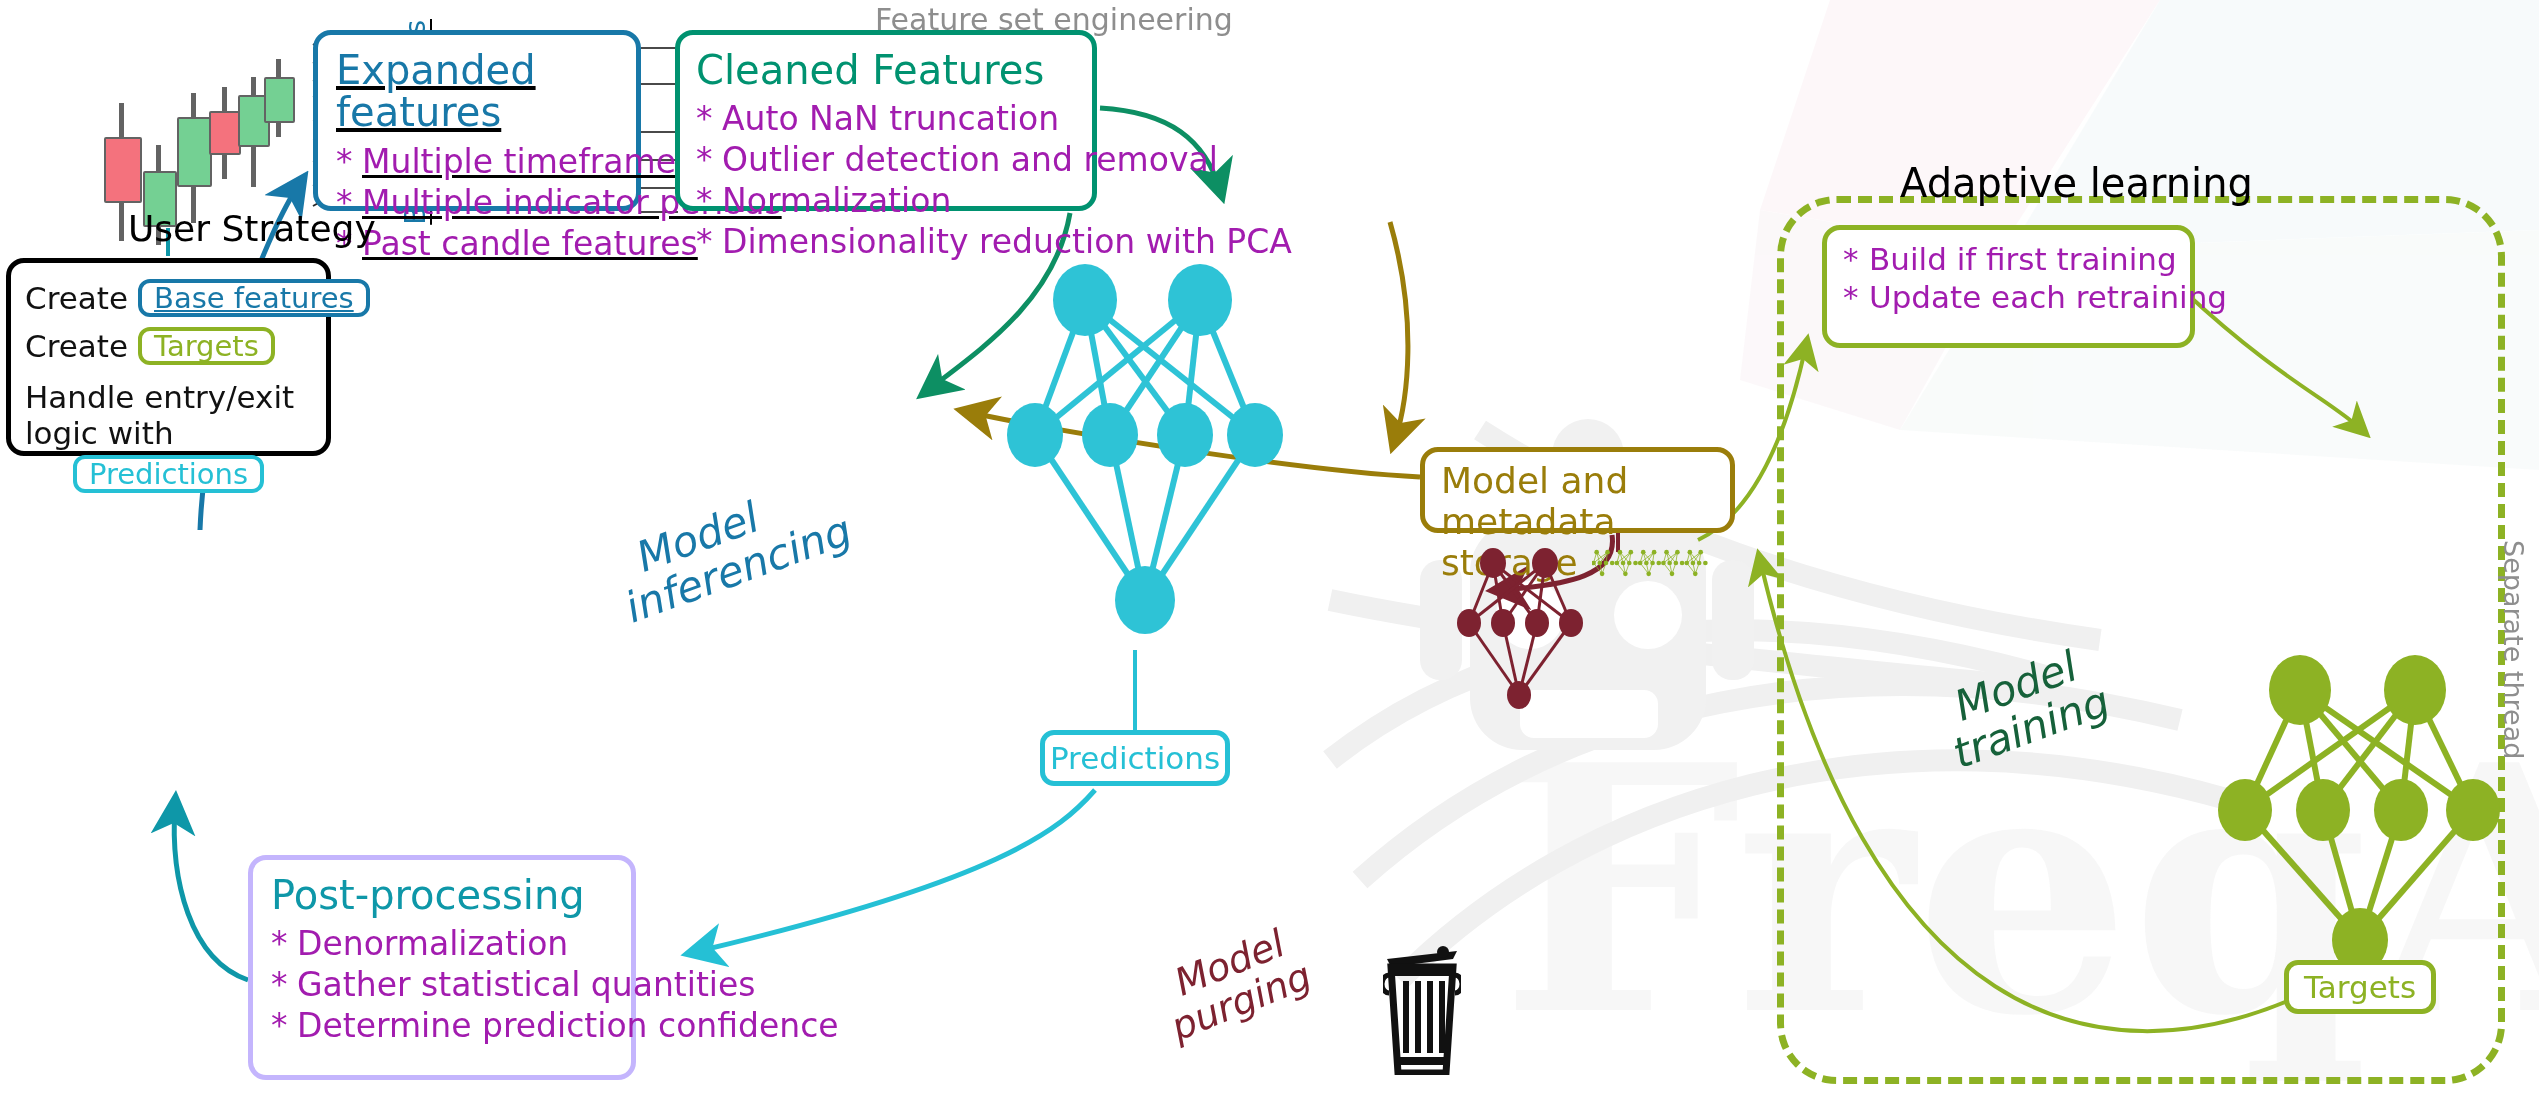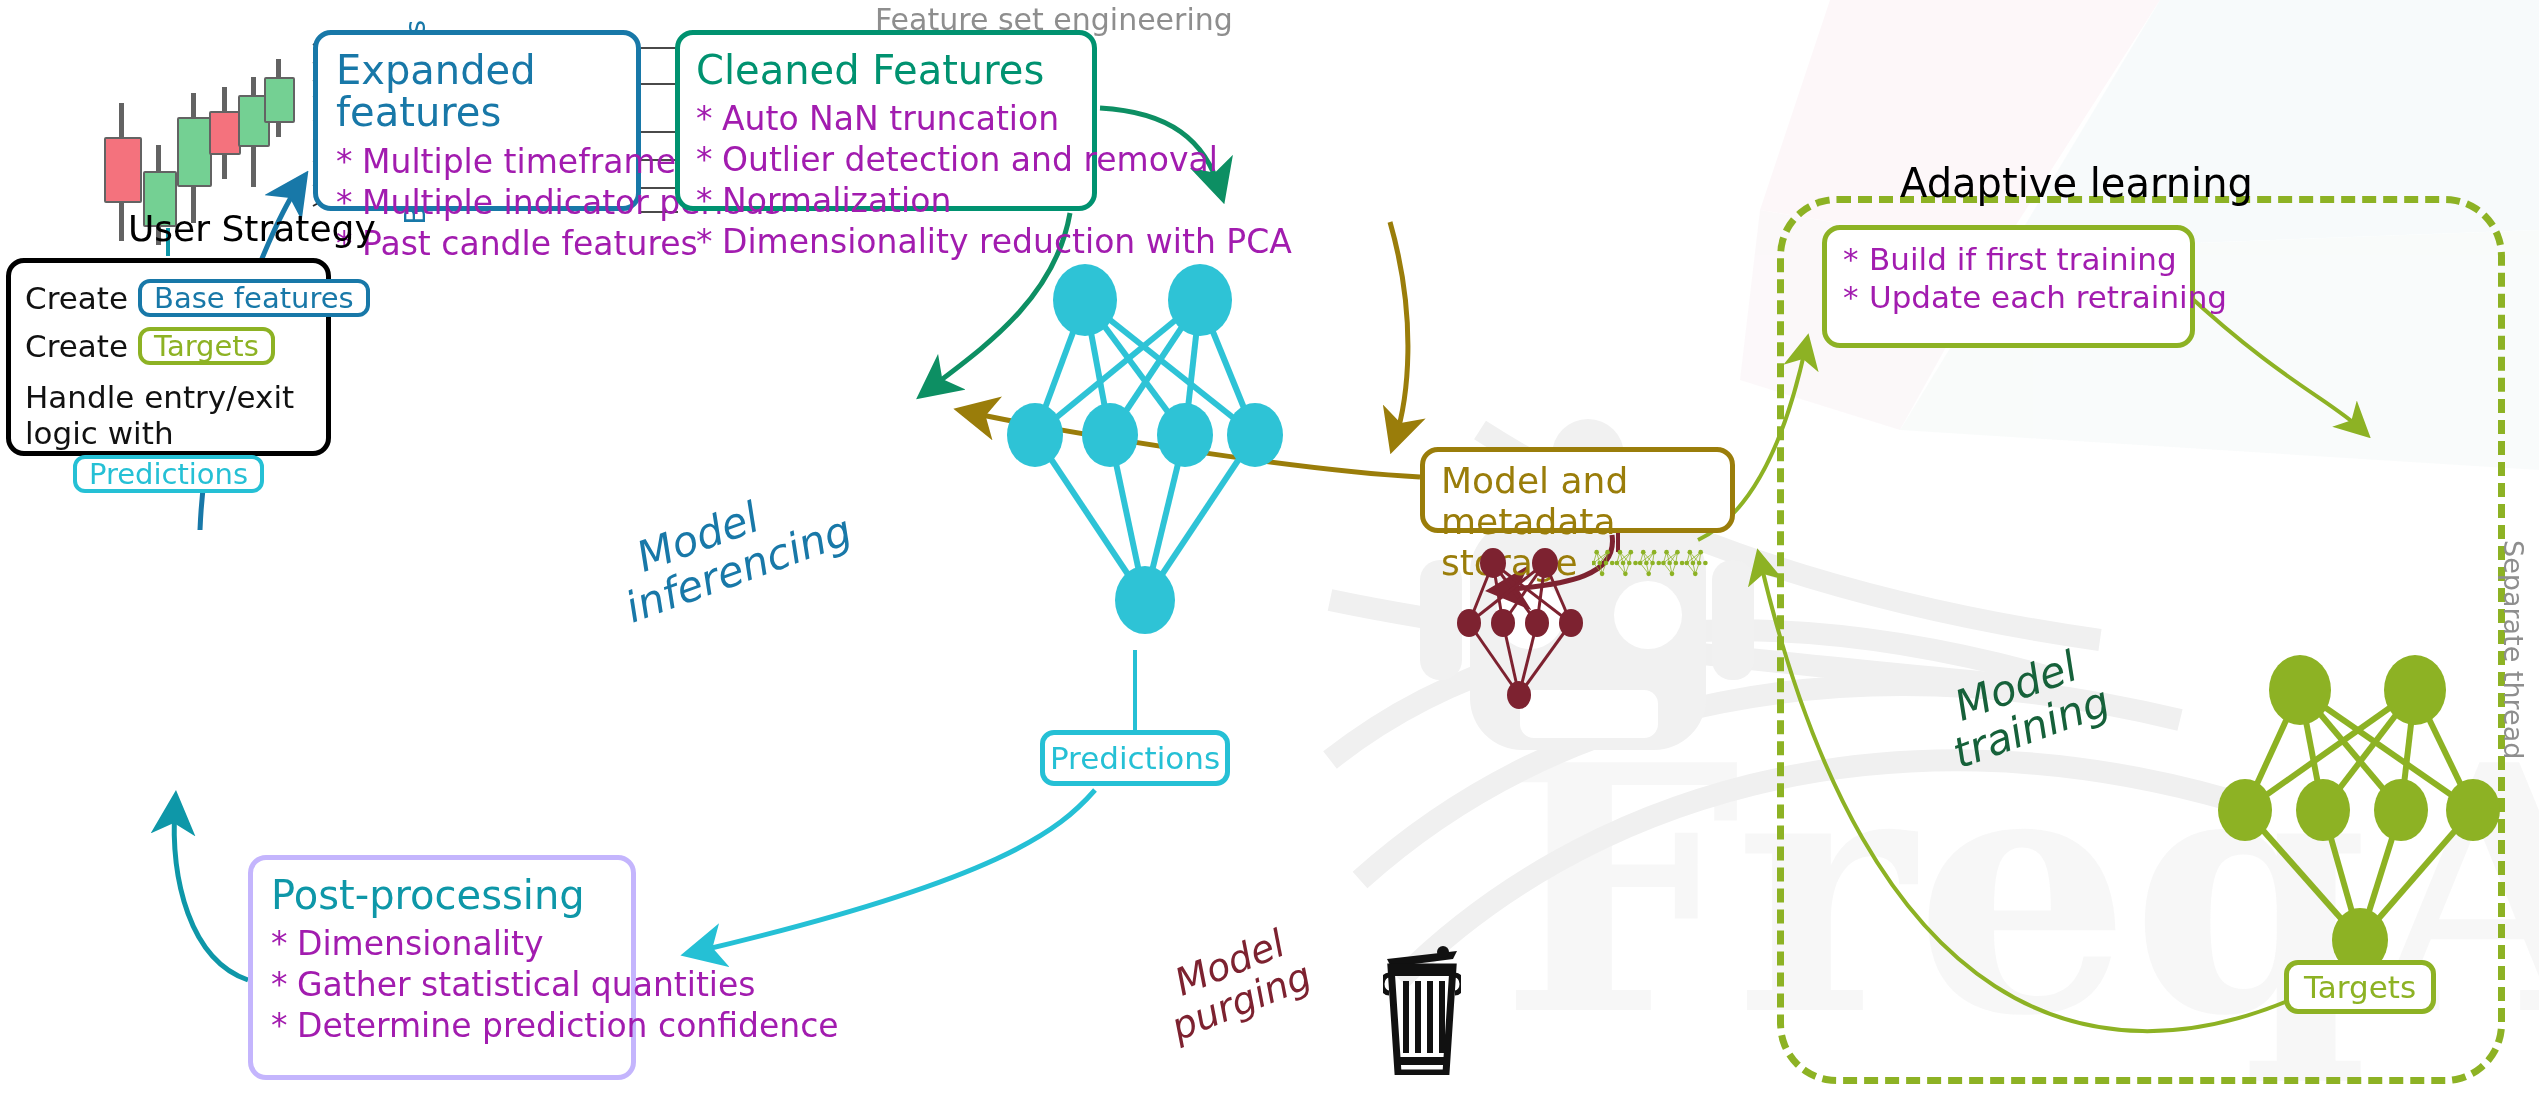--- a/index.html
+++ b/index.html
@@ -15,21 +15,21 @@
   .rbox .title{font-size:40px;line-height:1.06;margin:0 0 8px 0;}
   .rbox ul{list-style:none;margin:0;padding:0;}
   .rbox li{font-size:33px;line-height:1.24;color:#a21caf;white-space:nowrap;}
   .rbox li .ast{display:inline-block;width:26px;}
 
   
   .pill{border-radius:14px;background:#fff;display:flex;align-items:center;justify-content:center;
         box-sizing:border-box;white-space:nowrap;}
 
   
-  .c-blue{color:#1878a8;}       .b-blue{border:5px solid #1878a8;}
+  .c-blue{color:#1878a8;}       .b-blue{border:5px solid #1878a8;text-decoration:underline;}
   .c-teal{color:#0e97a8;}       .b-teal{border:5px solid #c4b5fd;}
   .c-cyan{color:#25c0d5;}       .b-cyan{border:5px solid #25c0d5;}
   .c-green{color:#009270;}      .b-green{border:5px solid #009270;}
   .c-olive{color:#8db224;}      .b-olive{border:5px solid #8db224;}
   .c-gold{color:#9a7d0a;}       .b-gold{border:5px solid #9a7d0a;}
   .c-black{color:#000;}         .b-black{border:5px solid #000;}
   .c-grey{color:#8e8e8e;}
   .c-dkgreen{color:#16613a;}
   .c-maroon{color:#7d2230;}
 
@@ -383,21 +383,21 @@
             </g>
           </g>
         </g>
       </svg>
     </div>
   </div>
 
   <div id="post-processing" class="node rbox b-teal">
     <div class="title c-teal">Post-processing</div>
     <ul>
-      <li><span class="ast">*</span><span>Dimensionality</span></li>
+      <li><span class="ast">*</span><span>Denormalization</span></li>
       <li><span class="ast">*</span><span>Gather statistical quantities</span></li>
       <li><span class="ast">*</span><span>Determine prediction confidence</span></li>
     </ul>
   </div>
 
   <div class="rot c-maroon" style="left:1180px;top:940px;transform:rotate(-22deg);font-size:38px;font-style:italic;line-height:1.05;">
     <div>Model</div>
     <div style="margin-left:-20px;">purging</div>
   </div>
 

